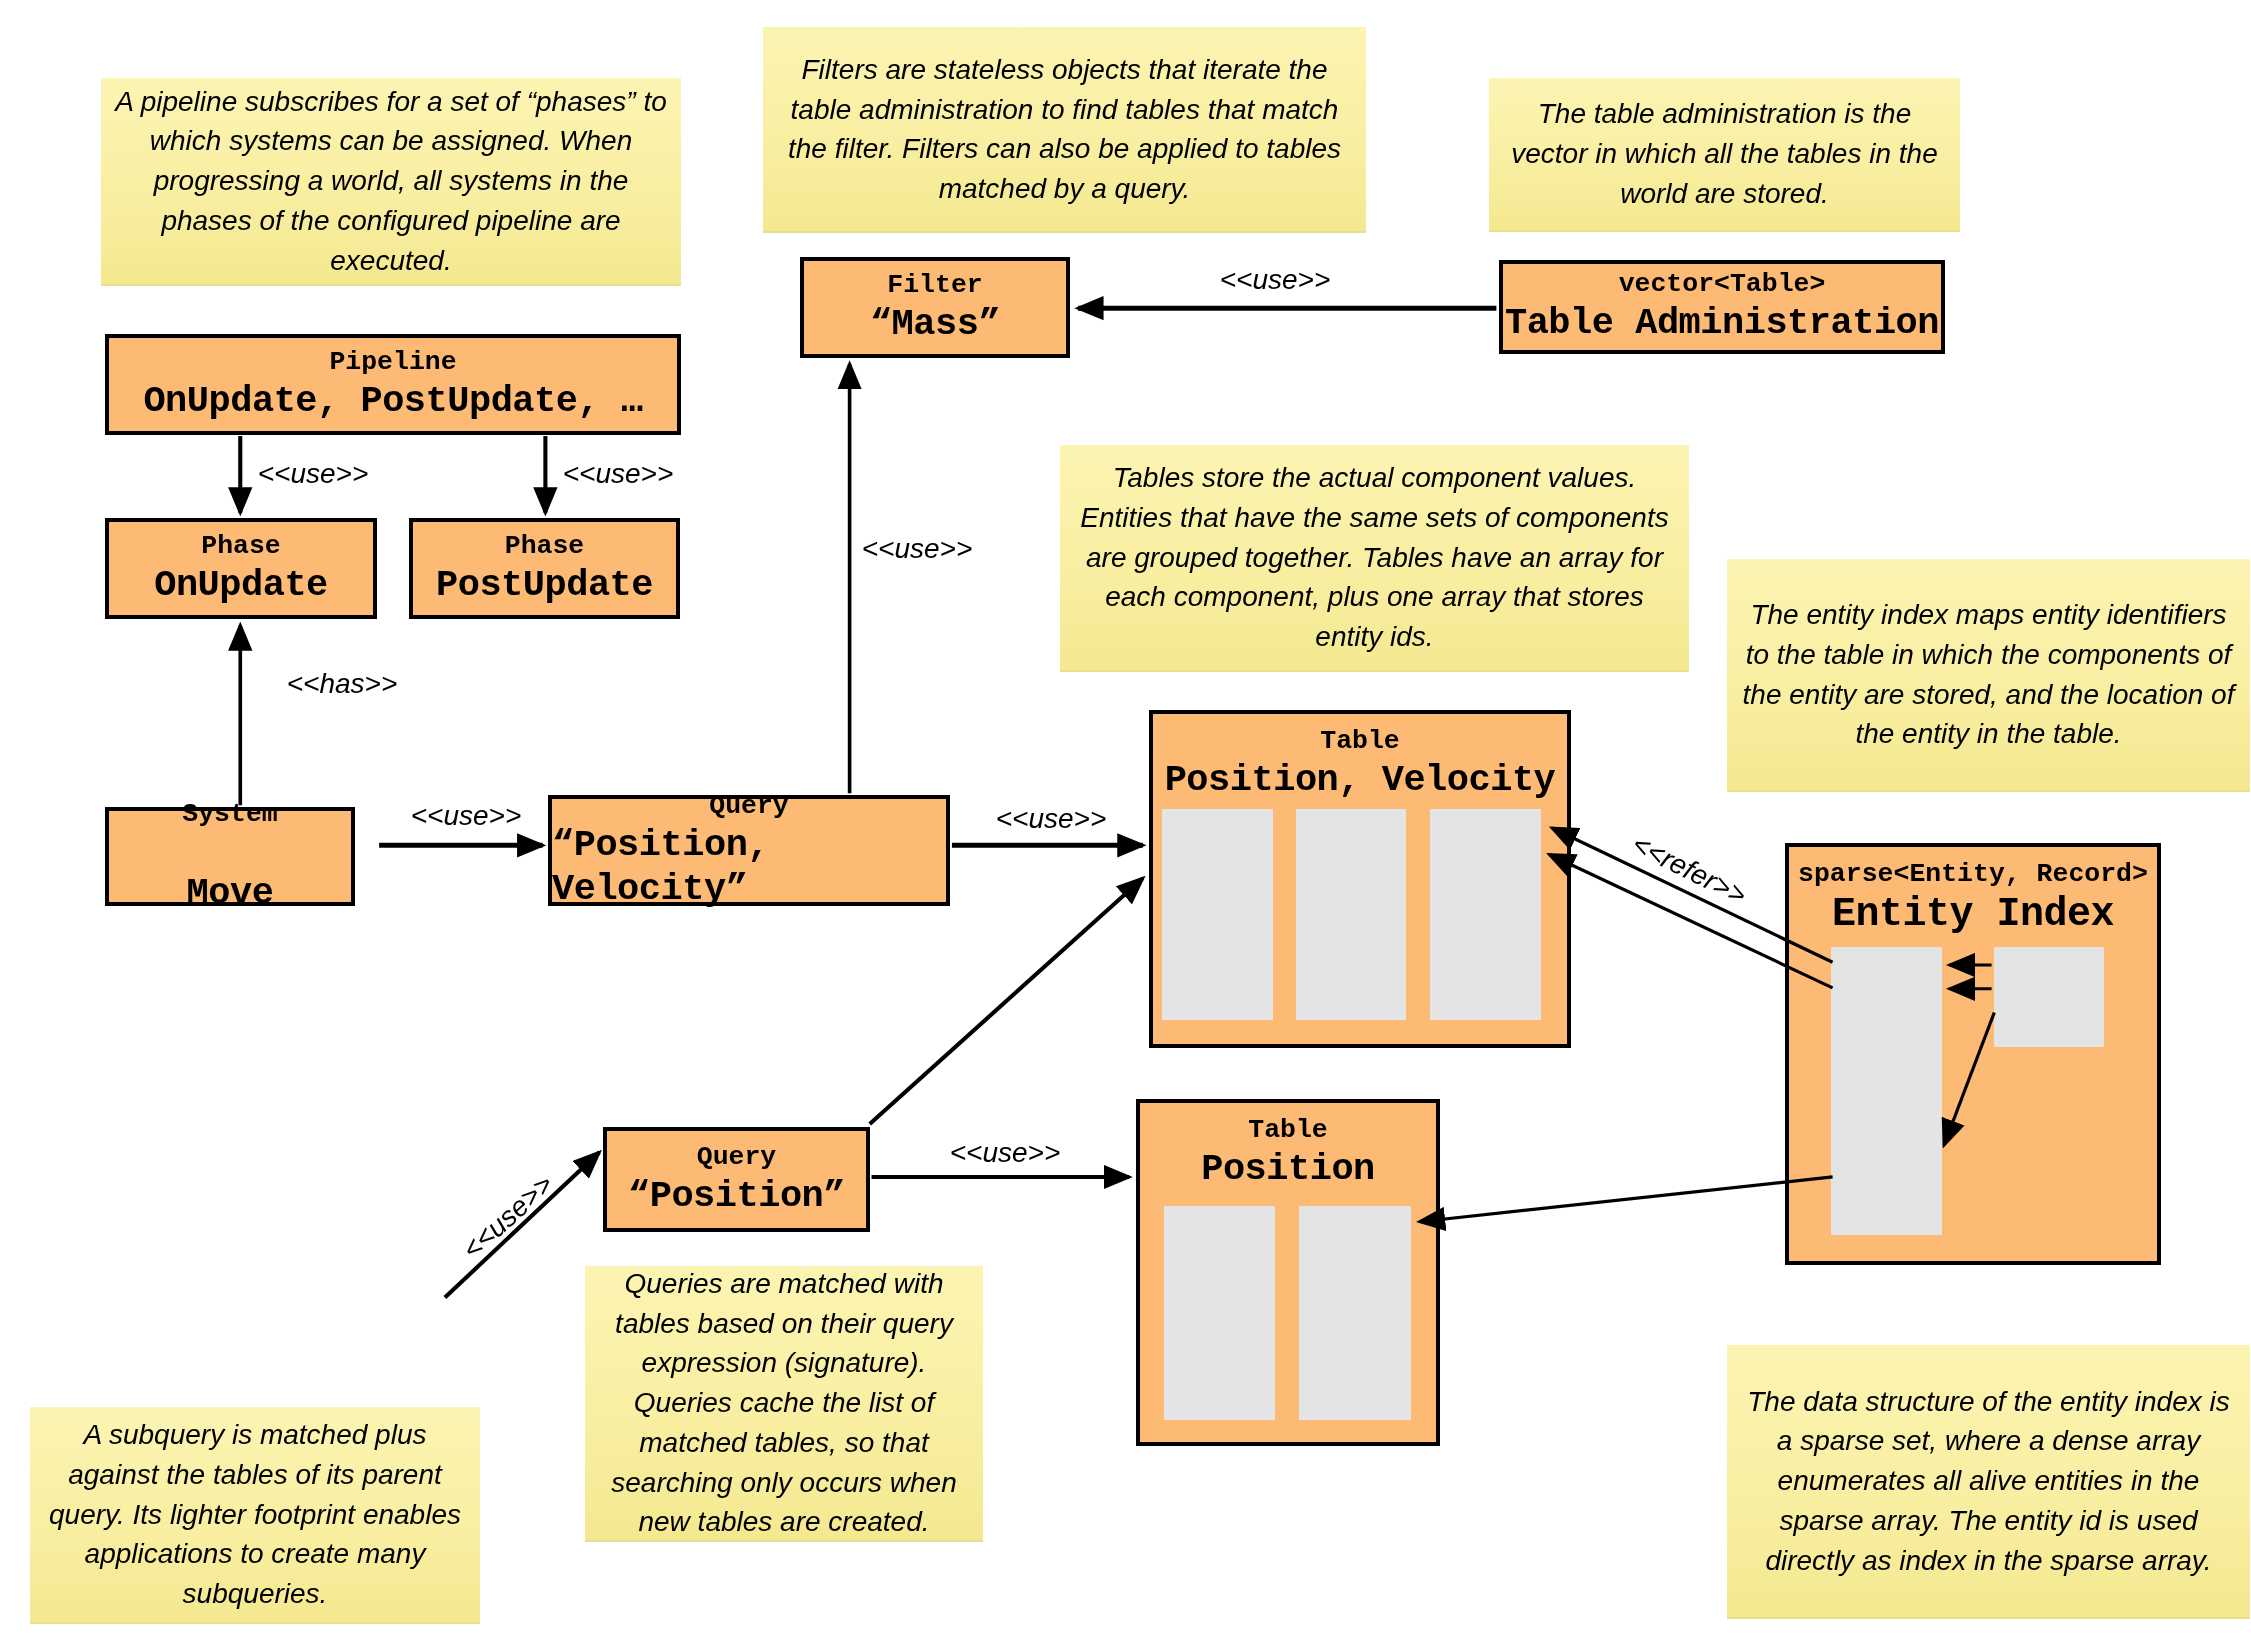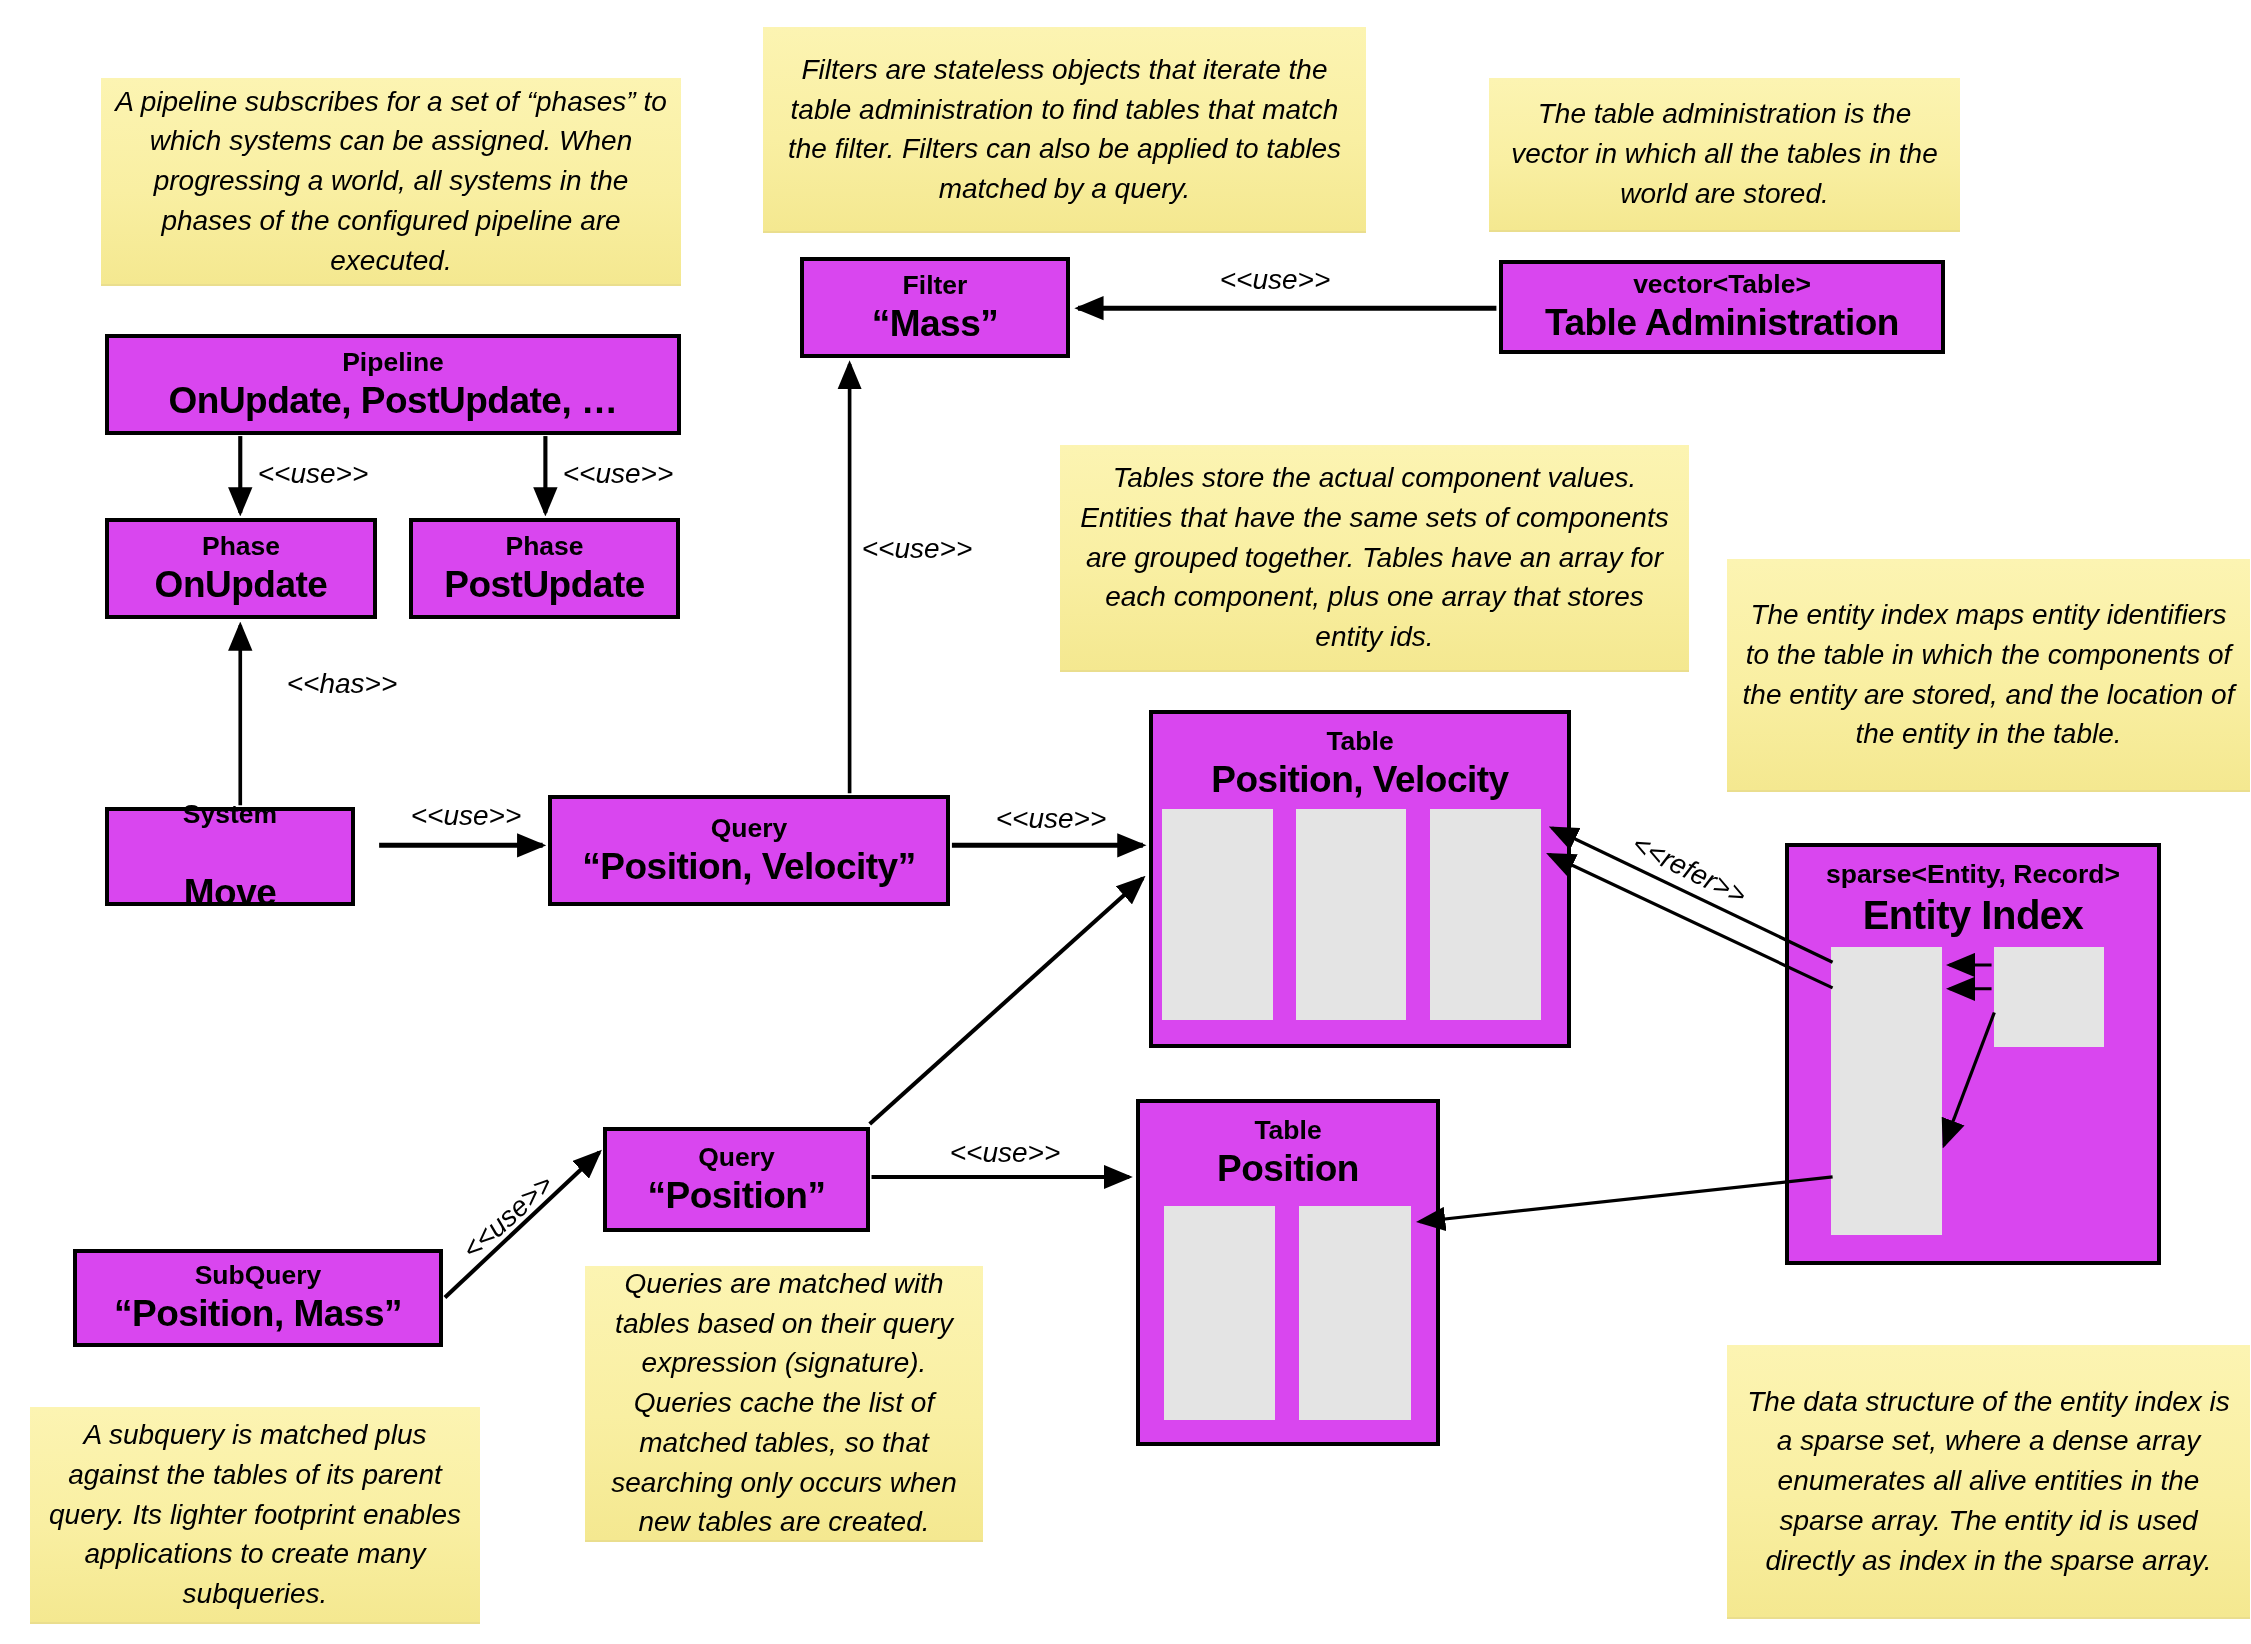--- a/index.html
+++ b/index.html
@@ -9,23 +9,23 @@
     background:#ffffff;
   }
   .note {
     position:absolute; box-sizing:border-box;
     background:linear-gradient(180deg,#FCF4B2 0%,#F9EFA2 55%,#F4E890 100%);
     border-bottom:2.7px solid #EADE8E;
     display:flex; align-items:center; justify-content:center;
     text-align:center; font-size:28px; line-height:1.42; padding:9.1px 12.8px;font-style:italic;
   }
   .node {
-    position:absolute; box-sizing:border-box; background:#d946ef;
+    position:absolute; box-sizing:border-box; background:#fdba74;
     border:4.6px solid #000;
-    display:flex; flex-direction:column; align-items:center; justify-content:center;
+    display:flex; flex-direction:column; align-items:center; justify-content:center;font-family:Liberation Mono, monospace;
   }
   .node.array-box { justify-content:flex-start; padding-top:11px; }
   .node-title { font-weight:700; font-size:26.5px; line-height:1.25; }
   .node-value { font-weight:700; font-size:37px; line-height:1.2; letter-spacing:-0.5px; }
   .array {
     position:absolute; background:#E4E4E4;
   }
   .edge-label {
     position:absolute; font-style:italic; font-size:28px; white-space:nowrap;
     transform:translate(-50%,-50%);
@@ -82,24 +82,20 @@
   <div class="node" style="left:548px; top:795px; width:402px; height:111px;">
     <div class="node-title">Query</div>
     <div class="node-value">“Position, Velocity”</div>
   </div>
 
   <div class="node" style="left:603px; top:1127px; width:267px; height:105px;">
     <div class="node-title">Query</div>
     <div class="node-value">“Position”</div>
   </div>
 
-  <div class="node" style="left:73px; top:1249px; width:370px; height:98px;">
-    <div class="node-title">SubQuery</div>
-    <div class="node-value">“Position, Mass”</div>
-  </div>
 
   <div class="node array-box" style="left:1149px; top:710px; width:422px; height:338px;">
     <div class="node-title">Table</div>
     <div class="node-value">Position, Velocity</div>
     <div class="array" style="left:9.1px;  top:95px; width:111px; height:211px;"></div>
     <div class="array" style="left:143px; top:95px; width:110px; height:211px;"></div>
     <div class="array" style="left:277px; top:95px; width:111px; height:211px;"></div>
   </div>
 
   <div class="node array-box" style="left:1136px; top:1099px; width:304px; height:347px;">

